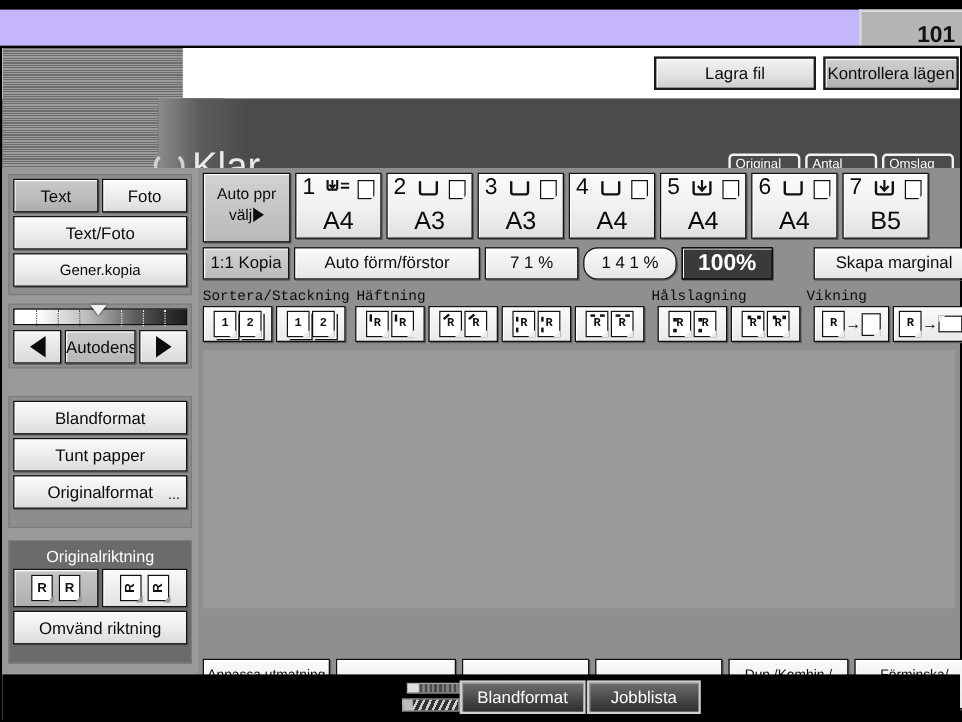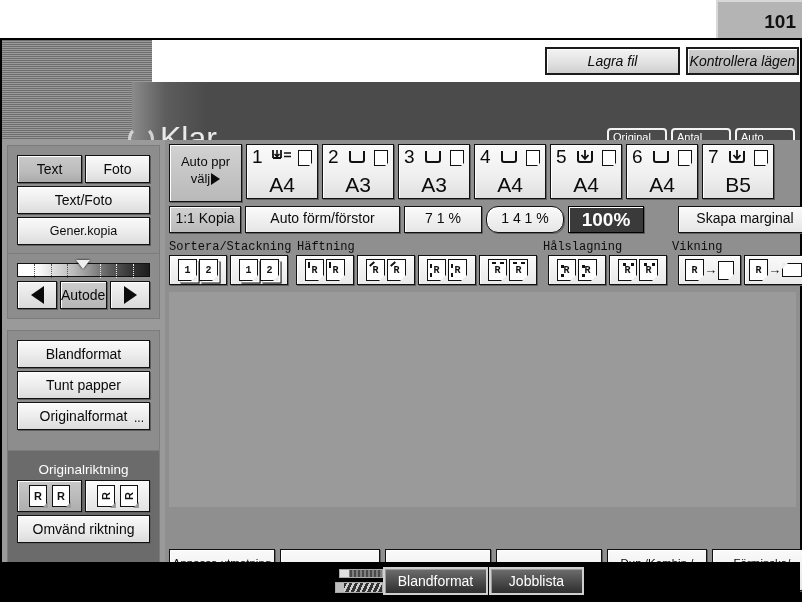--- a/index.html
+++ b/index.html
@@ -10,22 +10,22 @@
     overflow: hidden;
   }
   #screen {
     position: relative;
     width: 802px; height: 602px;
     background: #000;
   }
 
   
   .topstrip {
-    position: absolute; left:0; top:0; width:802px; height:38px;
-    background:#ffffff;
+    position: absolute; left:0; top:8px; width:802px; height:38px;
+    background:#c4b5fd;
   }
   .page-tab {
     position:absolute; right:0; top:0; width:86px; height:38px;
     background:#b4b4b4;
     border-top:2px solid #d8d8d8;
     border-left:2px solid #d8d8d8;
     color:#111; font-size:19px; font-weight:bold;
     text-align:right; line-height:40px; padding-right:6px;
     letter-spacing:0px;
   }
@@ -33,21 +33,21 @@
   
   .panel {
     position:absolute; left:0; top:38px; width:802px; height:564px;
     background:#fff;
     border:2px solid #000;
   }
 
   
   .hdr-white {
     position:absolute; left:0; top:0; width:798px; height:42px;
-    background:#ffffff; overflow:hidden;font-style:italic;
+    background:#ffffff; overflow:hidden;
   }
   .hdr-hatch {
     position:absolute; left:0; top:0; width:160px; height:42px;
     background: repeating-linear-gradient(180deg,#6e6e6e 0px,#6e6e6e 1px,#9a9a9a 1px,#9a9a9a 2px);
   }
   .hdr-curve {
     position:absolute; left:150px; top:0px; width:60px; height:52px;
     background: repeating-linear-gradient(180deg,#6e6e6e 0px,#6e6e6e 1px,#9a9a9a 1px,#9a9a9a 2px);
     border-bottom-right-radius:60px 52px;
   }
@@ -101,21 +101,21 @@
   .counter .cl { position:absolute; left:4px; top:1px; font-size:11px; color:#fff; }
 
   
   .workarea {
     position:absolute; left:0; top:100px; width:798px; height:460px;
     background:#8f8f8f;
   }
 
   
   .leftcol { position:absolute; left:0; top:0; width:163px; height:460px; background:#9a9a9a; }
-  .lc-group { position:absolute; left:5px; width:153px; background:#8d8d8d; padding:9px;
+  .lc-group { position:absolute; left:5px; width:153px; background:#8d8d8d; padding:3px;
               border:1px solid #7c7c7c; }
   .lbtn {
     background: linear-gradient(180deg,#fafafa 0%,#ededed 50%,#dcdcdc 100%);
     border:1px solid #111; box-shadow: inset 1px 1px 0 #fff, 1px 1px 0 #5e5e5e;
     font-size:14px; color:#0a0a0a; text-align:center; line-height:26px; height:28px;
     margin-bottom:3px; white-space:nowrap; overflow:hidden;
   }
   .lbtn.sel { background: linear-gradient(180deg,#c9c9c9 0%,#bcbcbc 60%,#ababab 100%); }
   .row2 { display:flex; gap:3px; }
   .row2 > .lbtn { flex:1; margin-bottom:3px; }
@@ -301,21 +301,21 @@
       <div class="counters">
         <div class="counter">
           <div class="cl">Original</div>
 
         </div>
         <div class="counter">
           <div class="cl">Antal</div>
 
         </div>
         <div class="counter">
-          <div class="cl">Auto</div>
+          <div class="cl">Omslag</div>
 
         </div>
       </div>
     </div>
     <div class="ready-icon"></div>
     <div class="ready-text">Klar</div>
 
     <div class="workarea">
 
       <div class="leftcol">

